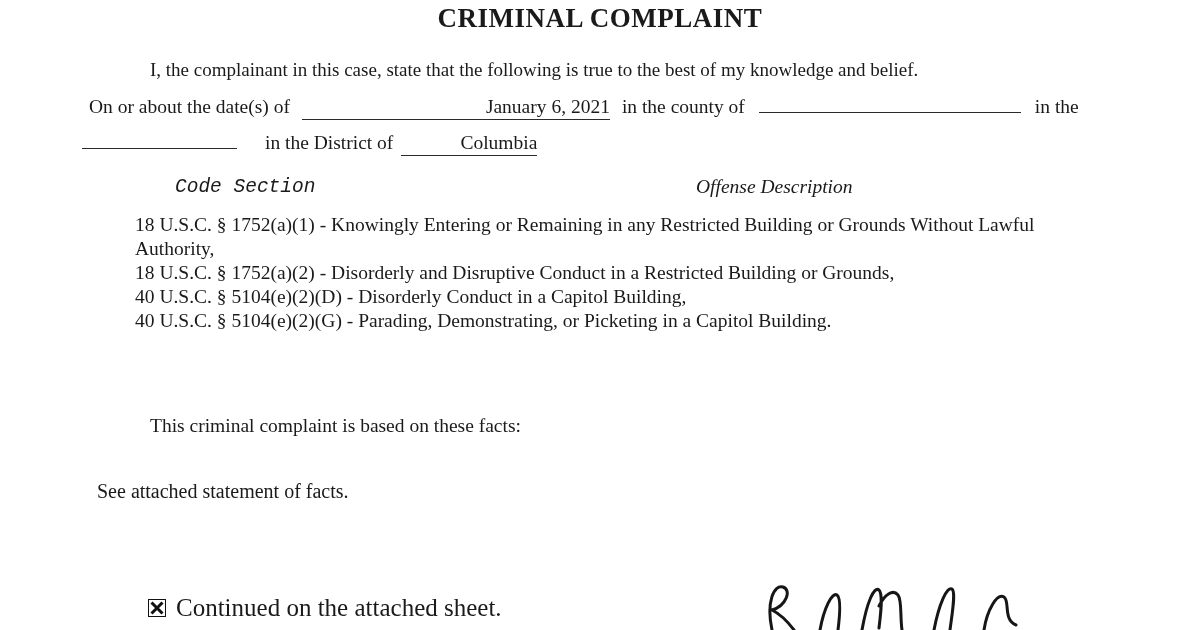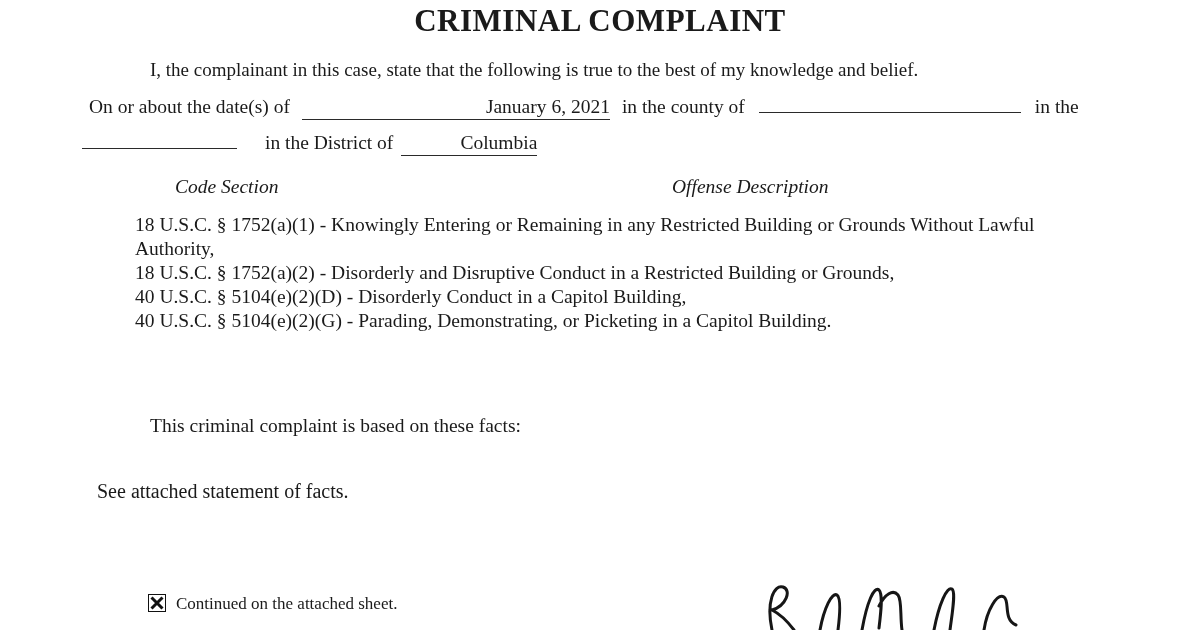--- a/index.html
+++ b/index.html
@@ -14,21 +14,21 @@
     height: 630px;
     background: #ffffff;
     overflow: hidden;
   }
   .title {
     position: absolute;
     top: 3px;
     left: 0;
     width: 100%;
     text-align: center;
-    font-size: 31px;
+    font-size: 27px;
     font-weight: bold;
     letter-spacing: 0.5px;
   }
   .intro {
     position: absolute;
     top: 59px;
     left: 150px;
     font-size: 19px;
   }
   .fill-line {
@@ -52,22 +52,22 @@
   .blank.state-field  { width: 155px; margin-right: 28px; }
   .blank.district-field { width: 136px; margin: 0 8px; }
   .col-headers {
     position: absolute;
     top: 176px;
     left: 0;
     width: 100%;
     font-size: 19.5px;
     font-style: italic;
   }
-  .col-headers .code-col { position: absolute; left: 175px; top: 0; }
-  .col-headers .offense-col { position: absolute; left: 672px; top: 0; text-align: right; }
+  .col-headers .code-col { position: absolute; left: 175px; top: 0; font-family: Liberation Mono, monospace; }
+  .col-headers .offense-col { position: absolute; left: 696px; top: 0; text-align: right; }
   .violations {
     position: absolute;
     top: 213px;
     left: 135px;
     width: 932px;
     font-size: 19.5px;
     line-height: 24px;
   }
   .facts-label {
     position: absolute;
@@ -80,22 +80,22 @@
     top: 454px;
     left: 97px;
     font-size: 20px;
     margin-top: 26px;
   }
   .continued {
     position: absolute;
     top: 594px;
     left: 148px;
     display: flex;
-    align-items: flex-start;
-    font-size: 17px;
+    align-items: center;
+    font-size: 25px;
   }
   .checkbox {
     width: 18px;
     height: 18px;
     border: 1.5px solid #111;
     margin-right: 10px;
     display: inline-flex;
     align-items: center;
     justify-content: center;
     background: #fff;

